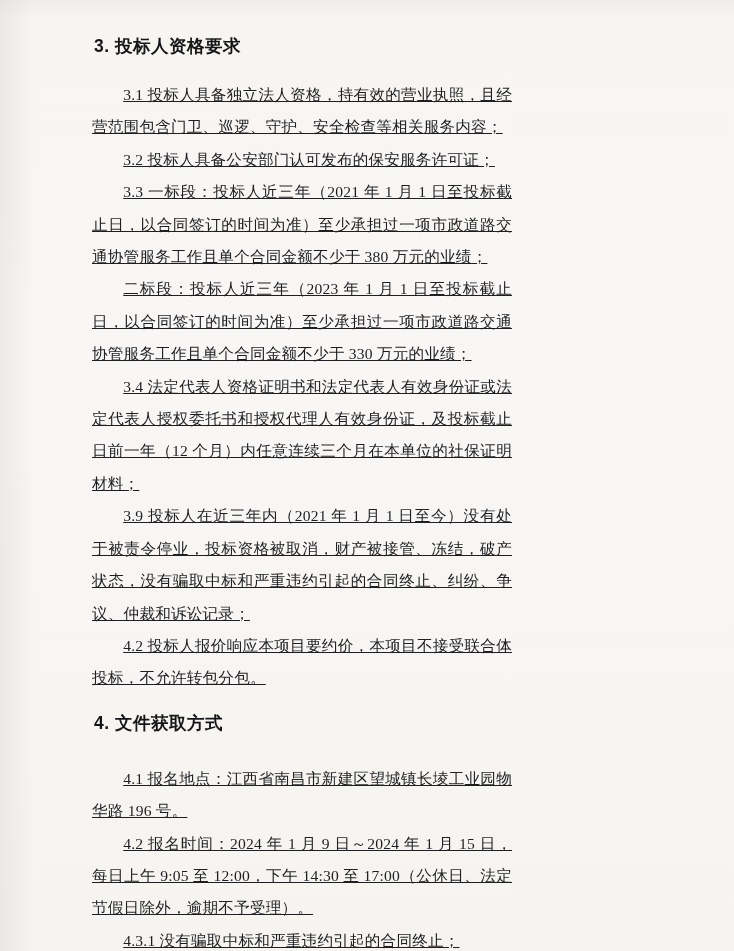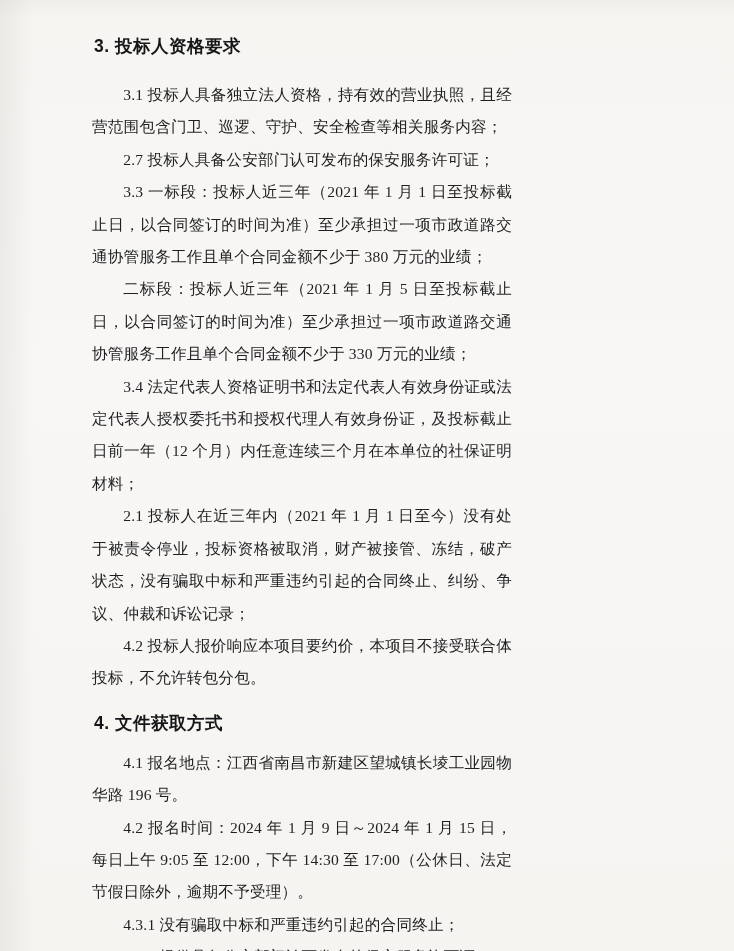--- a/index.html
+++ b/index.html
@@ -41,50 +41,51 @@
     font-family: "Liberation Sans", "DejaVu Sans", sans-serif;
     font-weight: bold;
     font-size: 17.5px;
     letter-spacing: 0.5px;
     color: #161618;
     margin: 0 0 21px 2px;
     line-height: 24px;
   }
   .section-heading.second {
     margin-top: 16px;
-    margin-bottom: 12px;
+    margin-bottom: 28px;
   }
   .para {
     margin: 0;
     font-size: 15.6px;
     line-height: 32.4px;
     text-align: justify;
     text-indent: 2em;
     letter-spacing: 0.2px;
     word-break: break-all;
     color: #1f1f22;
+    text-decoration: underline;
   }
 </style>
 </head>
 <body>
 
 <div class="scan-shade-left"></div>
 <div class="scan-shade-top"></div>
 
 <div class="page">
 
   <section>
     <h2 class="section-heading">3. 投标人资格要求</h2>
 
     <p class="para">3.1 投标人具备独立法人资格，持有效的营业执照，且经营范围包含门卫、巡逻、守护、安全检查等相关服务内容；</p>
-    <p class="para">2.7 投标人具备公安部门认可发布的保安服务许可证；</p>
+    <p class="para">3.2 投标人具备公安部门认可发布的保安服务许可证；</p>
     <p class="para">3.3 一标段：投标人近三年（2021 年 1 月 1 日至投标截止日，以合同签订的时间为准）至少承担过一项市政道路交通协管服务工作且单个合同金额不少于 380 万元的业绩；</p>
-    <p class="para">二标段：投标人近三年（2021 年 1 月 5 日至投标截止日，以合同签订的时间为准）至少承担过一项市政道路交通协管服务工作且单个合同金额不少于 330 万元的业绩；</p>
+    <p class="para">二标段：投标人近三年（2023 年 1 月 1 日至投标截止日，以合同签订的时间为准）至少承担过一项市政道路交通协管服务工作且单个合同金额不少于 330 万元的业绩；</p>
     <p class="para">3.4 法定代表人资格证明书和法定代表人有效身份证或法定代表人授权委托书和授权代理人有效身份证，及投标截止日前一年（12 个月）内任意连续三个月在本单位的社保证明材料；</p>
-    <p class="para">2.1 投标人在近三年内（2021 年 1 月 1 日至今）没有处于被责令停业，投标资格被取消，财产被接管、冻结，破产状态，没有骗取中标和严重违约引起的合同终止、纠纷、争议、仲裁和诉讼记录；</p>
+    <p class="para">3.9 投标人在近三年内（2021 年 1 月 1 日至今）没有处于被责令停业，投标资格被取消，财产被接管、冻结，破产状态，没有骗取中标和严重违约引起的合同终止、纠纷、争议、仲裁和诉讼记录；</p>
     <p class="para">4.2 投标人报价响应本项目要约价，本项目不接受联合体投标，不允许转包分包。</p>
   </section>
 
   <section>
     <h2 class="section-heading second">4. 文件获取方式</h2>
 
     <p class="para">4.1 报名地点：江西省南昌市新建区望城镇长堎工业园物华路 196 号。</p>
     <p class="para">4.2 报名时间：2024 年 1 月 9 日～2024 年 1 月 15 日，每日上午 9:05 至 12:00，下午 14:30 至 17:00（公休日、法定节假日除外，逾期不予受理）。</p>
     <p class="para">4.3.1 没有骗取中标和严重违约引起的合同终止；</p>
     <p class="para">4.3.2 提供具备公安部门认可发布的保安服务许可证；</p>

